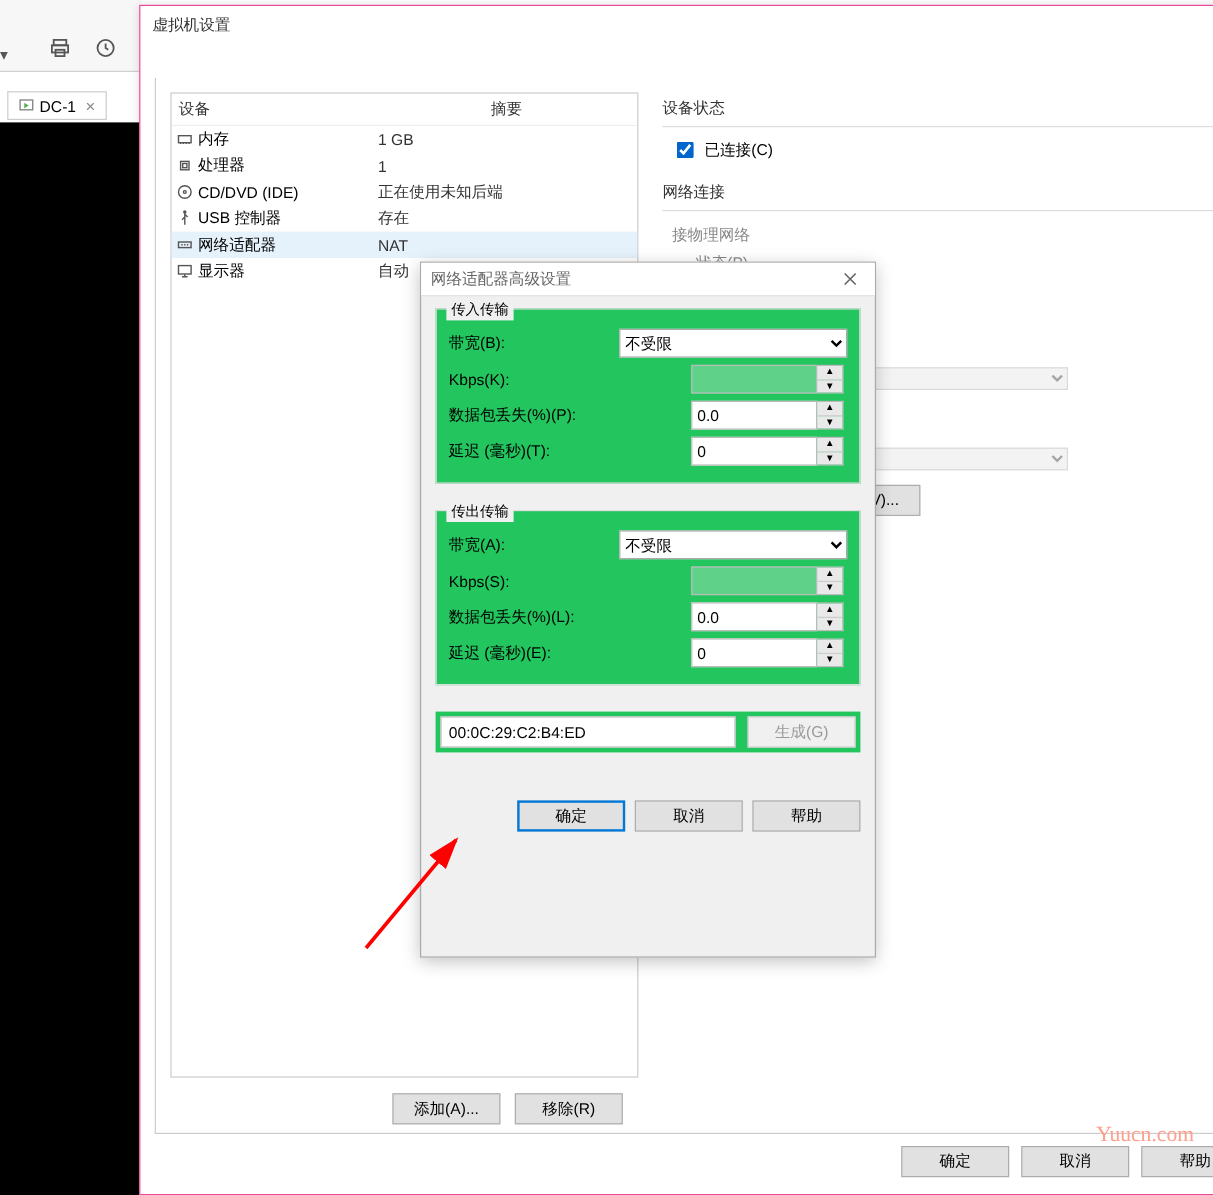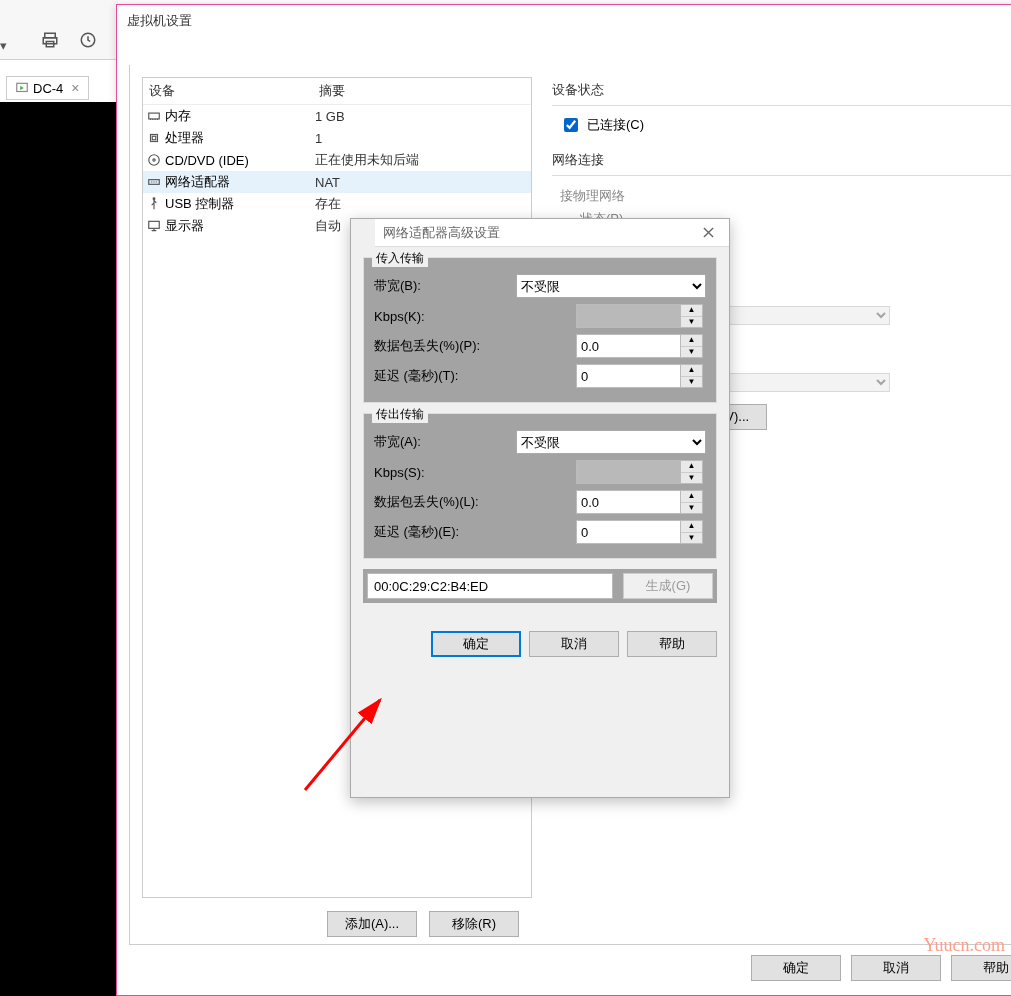--- a/index.html
+++ b/index.html
@@ -34,21 +34,21 @@
 .dlg-body { position: absolute; left: 12px; right: 12px; top: 60px; bottom: 50px; border: 1px solid #ccc; border-top: none; padding: 12px; }
 
 .two-col { display: flex; height: 100%; gap: 20px; }
 .left-col { width: 390px; }
 .right-col { flex: 1; }
 
 .device-list { border: 1px solid #ccc; width: 100%; }
 .device-header { display: flex; border-bottom: 1px solid #eee; font-weight: normal; color: #333; }
 .device-header > div { padding: 4px 6px; }
 .dh-device { width: 170px; }
-.dh-summary { flex: 1; }
+.dh-summary { flex: 1; text-align: center; }
 .device-row { display: flex; align-items: center; height: 22px; padding: 0 2px; }
 .device-row.selected { background: #e5f1fb; }
 .dev-icon { width: 18px; height: 18px; display: inline-flex; align-items: center; justify-content: center; color: #555; margin-right: 2px;}
 .dev-name { width: 150px; }
 .dev-summary { flex: 1; color: #333; }
 
 .device-body-pad { height: 660px; border-top: none; }
 
 
 .group-title { color: #333; margin-bottom: 6px; margin-top: 4px; }
@@ -64,46 +64,46 @@
 .btn:disabled, .btn.disabled { color: #999; background: #f0f0f0; border-color: #ccc; }
 
 .right-buttons { display: flex; gap: 6px; margin-left: 10px; margin-top: 8px; }
 
 
 .add-remove { position: absolute; left: 210px; bottom: 58px; display: flex; gap: 12px; }
 .main-buttons { position: absolute; right: 14px; bottom: 14px; display: flex; gap: 10px; }
 
 
 .dlg-inner { position: absolute; left: 350px; top: 218px; width: 380px; height: 580px; background: #f0f0f0; border: 1px solid #aaa; box-shadow: 0 4px 14px rgba(0,0,0,.25); z-index: 10; }
-.dlg-inner-title { height: 28px; display: flex; align-items: center; padding: 0 8px; color: #666; background: #fff; border-bottom: 1px solid #ddd; margin-left: 24px; }
+.dlg-inner-title { height: 28px; display: flex; align-items: center; padding: 0 8px; color: #666; background: #fff; border-bottom: 1px solid #ddd; }
 .dlg-inner-close { position: absolute; right: 4px; top: 2px; width: 34px; height: 22px; display:flex; align-items:center; justify-content:center; color: #666; }
 
 .inner-body { padding: 10px 12px 8px 12px; }
-.fieldset-inner { border: 1px solid #ddd; padding: 10px 10px 8px 10px; margin-bottom: 10px; position: relative; background: #a3a3a3; }
+.fieldset-inner { border: 1px solid #ddd; padding: 10px 10px 8px 10px; margin-bottom: 22px; position: relative; background: #22c55e; }
 .fieldset-legend { position: absolute; top: -8px; left: 8px; background: #f0f0f0; padding: 0 4px; font-size: 12px; }
 .form-row { display: flex; align-items: center; margin: 6px 0; }
 .form-label { width: 130px; }
 .form-ctrl { flex: 1; display: flex; justify-content: flex-end; }
 select.sel { width: 190px; height: 24px; border: 1px solid #aaa; background: #fff; }
 .spin-wrap { display: flex; width: 130px; }
 .spin-input { width: 105px; height: 24px; border: 1px solid #bbb; padding: 0 4px; }
 .spin-btns { width: 22px; display: flex; flex-direction: column; border: 1px solid #bbb; border-left: none; }
 .spin-btn { flex: 1; font-size: 8px; line-height: 1; background: #e9e9e9; display: flex; align-items:center; justify-content:center; }
 .spin-btn:first-child { border-bottom: 1px solid #ccc; }
 
 .mac-row { display: flex; gap: 10px; align-items: center; }
 .mac-input { flex: 1; height: 26px; border: 1px solid #bbb; padding: 0 6px; background: #fff; }
 
 .inner-buttons { display: flex; justify-content: flex-end; gap: 8px; padding: 10px 12px; }
 
 
 .arrow { position: absolute; left: 290px; top: 680px; z-index: 20; pointer-events: none; }
 
 
-.watermark { position: absolute; right: 6px; bottom: 40px; color: #ff9e8a; font-family: serif; font-size: 18px; z-index: 50; }
+.watermark { position: absolute; right: 16px; bottom: 40px; color: #ff9e8a; font-family: serif; font-size: 18px; z-index: 50; }
 .right-bar { position: absolute; right: 0; top: 0; width: 14px; height: 100%; background: #fff;}
 </style>
 </head>
 <body>
 
 <div class="vm-bg"></div>
 <div class="vm-bg-dark"></div>
 <div class="vm-bg-dark-right"></div>
 <div class="right-bar"></div>
 
@@ -126,21 +126,21 @@
   </div>
 </div>
 
 <div class="vm-tab">
   <span class="vm-tab-icon">
     <svg width="14" height="14" viewBox="0 0 24 24">
         <rect x="3" y="4" width="18" height="14" fill="none" stroke="#888" stroke-width="2"></rect>
         <path d="M9 8l6 4-6 4z" fill="#4caf50"></path>
       </svg>
   </span>
-  <span>DC-4</span>
+  <span>DC-1</span>
   <span class="vm-tab-close">×</span>
 </div>
 
 <div class="dlg-main">
   <div class="dlg-title">虚拟机设置</div>
   <div class="dlg-close-x">
     <svg width="12" height="12" viewBox="0 0 12 12" stroke="#555" stroke-width="1.5">
         <path d="M1 1l10 10M11 1L1 11"></path>
       </svg>
   </div>
@@ -179,39 +179,39 @@
               <div class="device-row">
                 <span class="dev-icon">
                   <svg width="14" height="14" viewBox="0 0 24 24" fill="none" stroke="#555" stroke-width="2">
                     <circle cx="12" cy="12" r="9"></circle>
                     <circle cx="12" cy="12" r="2"></circle>
                   </svg>
                 </span>
                 <span class="dev-name">CD/DVD (IDE)</span>
                 <span class="dev-summary">正在使用未知后端</span>
               </div>
+              <div class="device-row">
+                <span class="dev-icon">
+                  <svg width="14" height="14" viewBox="0 0 24 24" fill="none" stroke="#555" stroke-width="2">
+                    <path d="M12 3v18M12 6l4 4M12 10l-4 4"></path>
+                    <circle cx="12" cy="3" r="1.5" fill="#555"></circle>
+                  </svg>
+                </span>
+                <span class="dev-name">USB 控制器</span>
+                <span class="dev-summary">存在</span>
+              </div>
               <div class="device-row selected">
                 <span class="dev-icon">
                   <svg width="14" height="14" viewBox="0 0 24 24" fill="none" stroke="#555" stroke-width="2">
                     <rect x="3" y="8" width="18" height="8"></rect>
                     <path d="M7 12h2M11 12h2M15 12h2"></path>
                   </svg>
                 </span>
                 <span class="dev-name">网络适配器</span>
                 <span class="dev-summary">NAT</span>
-              </div>
-              <div class="device-row">
-                <span class="dev-icon">
-                  <svg width="14" height="14" viewBox="0 0 24 24" fill="none" stroke="#555" stroke-width="2">
-                    <path d="M12 3v18M12 6l4 4M12 10l-4 4"></path>
-                    <circle cx="12" cy="3" r="1.5" fill="#555"></circle>
-                  </svg>
-                </span>
-                <span class="dev-name">USB 控制器</span>
-                <span class="dev-summary">存在</span>
               </div>
               <div class="device-row">
                 <span class="dev-icon">
                   <svg width="14" height="14" viewBox="0 0 24 24" fill="none" stroke="#555" stroke-width="2">
                     <rect x="3" y="4" width="18" height="12"></rect>
                     <path d="M8 20h8M12 16v4"></path>
                   </svg>
                 </span>
                 <span class="dev-name">显示器</span>
                 <span class="dev-summary">自动</span>

